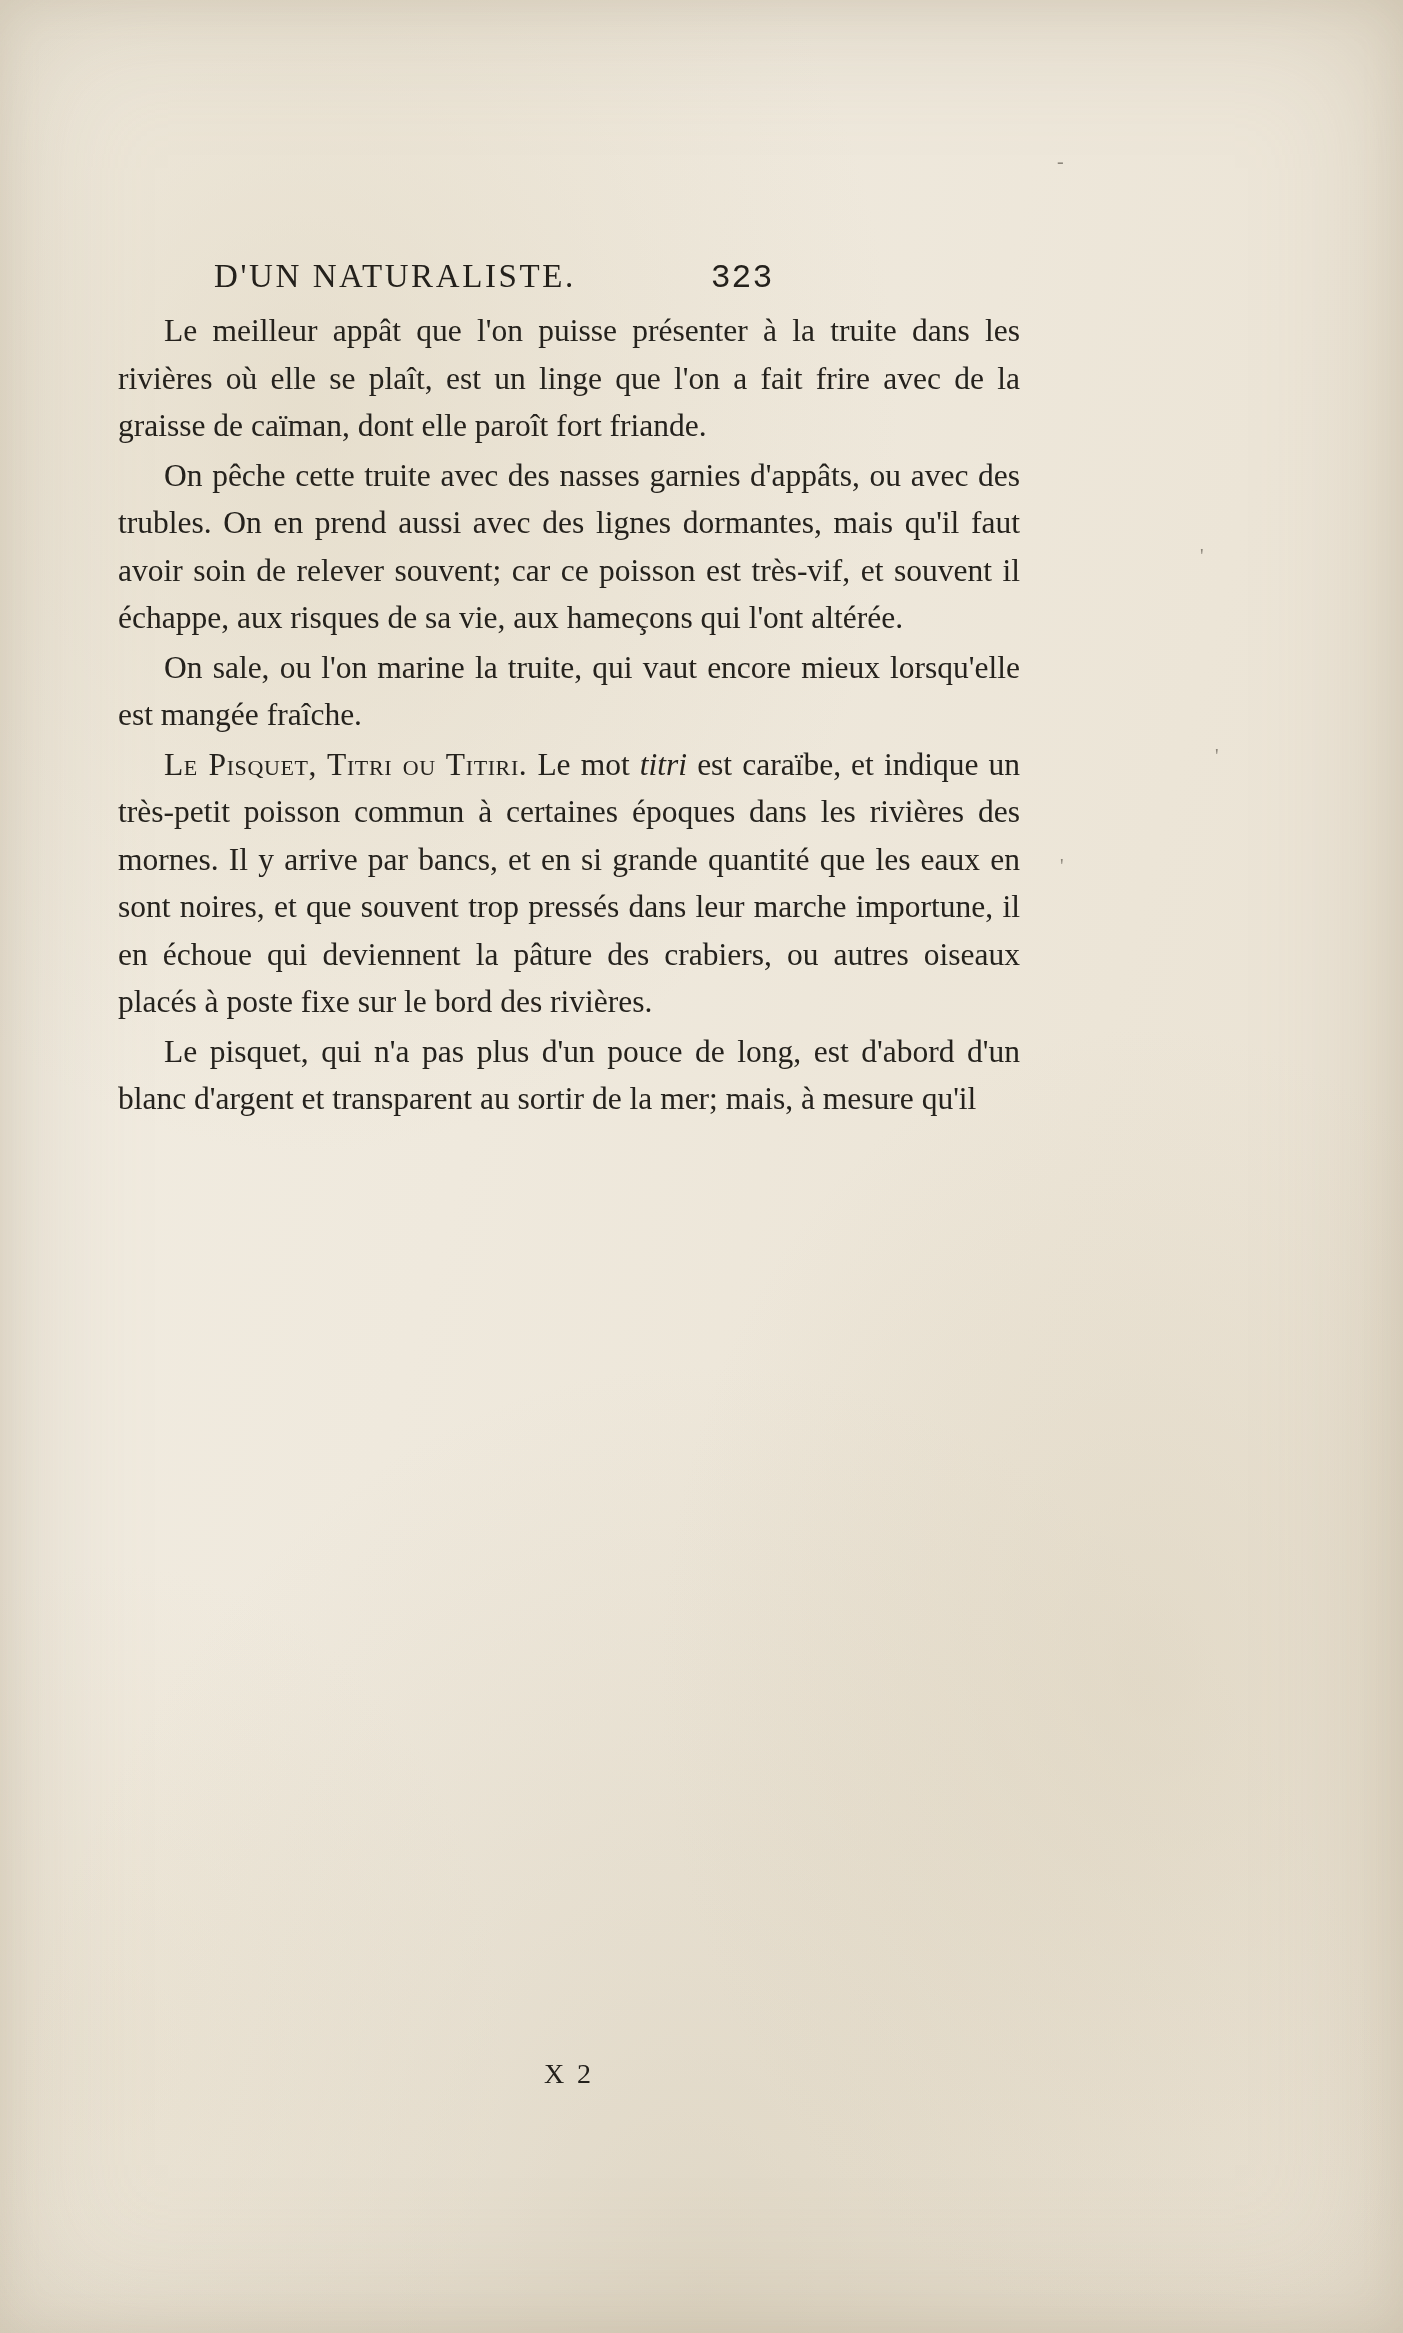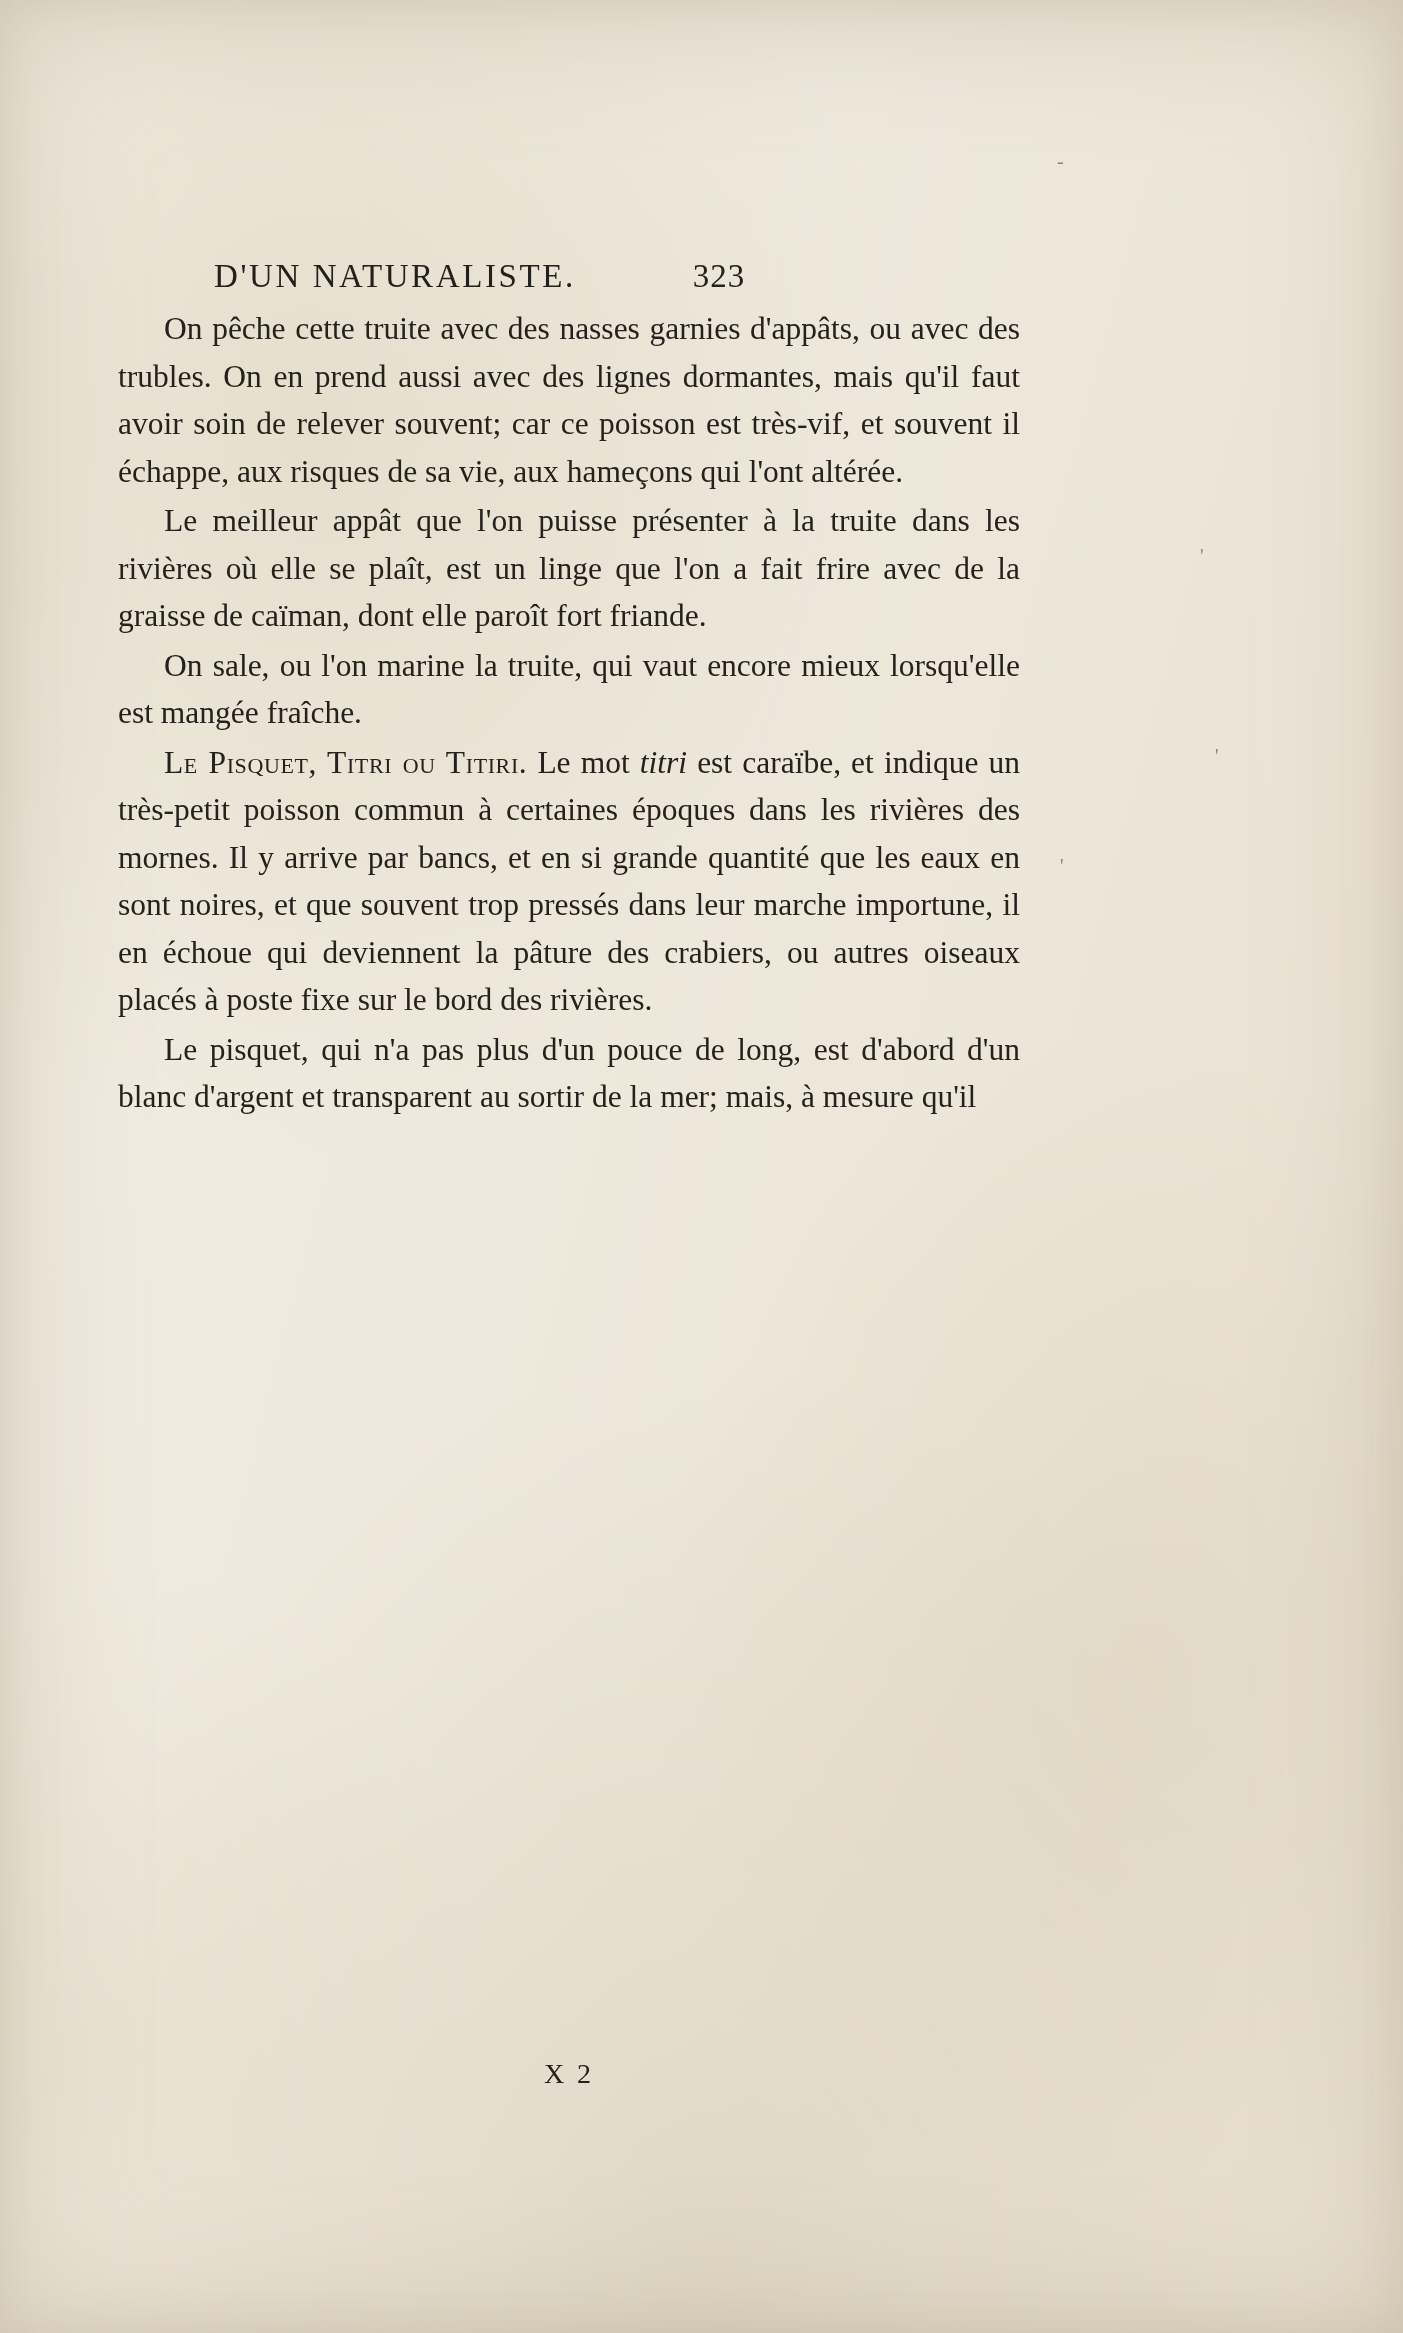--- a/index.html
+++ b/index.html
@@ -49,21 +49,22 @@
   .running-title {
     font-size: 33px;
     letter-spacing: 2.6px;
     font-variant: small-caps;
     text-transform: uppercase;
     white-space: nowrap;
   }
   .page-number {
     font-size: 33px;
     letter-spacing: 1px;
-    margin-left: 72px;
+    margin-left: 90px;
+    font-family: Liberation Mono, monospace;
   }
   p {
     margin: 0;
     font-size: 31.5px;
     line-height: 47.5px;
     text-align: justify;
     text-justify: inter-word;
     color: #25221d;
   }
   p.nofirst {
@@ -113,23 +114,23 @@
   <span class="edge-mark m4">'</span>
 
   <div class="text-block">
 
     <div class="header-row">
       <span class="running-title">D'UN NATURALISTE.</span>
       <span class="page-number">323</span>
     </div>
 
 
+    <p class="indent">Le meilleur appât que l'on puisse présenter à la truite dans les rivières où elle se plaît, est un linge que l'on a fait frire avec de la graisse de caïman, dont elle paroît fort friande.</p>
+
     <p class="indent">On pêche cette truite avec des nasses garnies d'appâts, ou avec des trubles. On en prend aussi avec des lignes dormantes, mais qu'il faut avoir soin de relever souvent; car ce poisson est très-vif, et souvent il échappe, aux risques de sa vie, aux hameçons qui l'ont altérée.</p>
-
-    <p class="indent">Le meilleur appât que l'on puisse présenter à la truite dans les rivières où elle se plaît, est un linge que l'on a fait frire avec de la graisse de caïman, dont elle paroît fort friande.</p>
 
     <p class="indent">On sale, ou l'on marine la truite, qui vaut encore mieux lorsqu'elle est mangée fraîche.</p>
 
     <p class="indent"><span class="smallcaps">Le Pisquet, Titri ou Titiri.</span><span> Le mot </span><span class="italic">titri</span><span> est caraïbe, et indique un très-petit poisson commun à certaines époques dans les rivières des mornes. Il y arrive par bancs, et en si grande quantité que les eaux en sont noires, et que souvent trop pressés dans leur marche importune, il en échoue qui deviennent la pâture des crabiers, ou autres oiseaux placés à poste fixe sur le bord des rivières.</span></p>
 
     <p class="indent">Le pisquet, qui n'a pas plus d'un pouce de long, est d'abord d'un blanc d'argent et transparent au sortir de la mer; mais, à mesure qu'il</p>
 
     <div class="signature">X 2</div>
   </div>
 </div>

